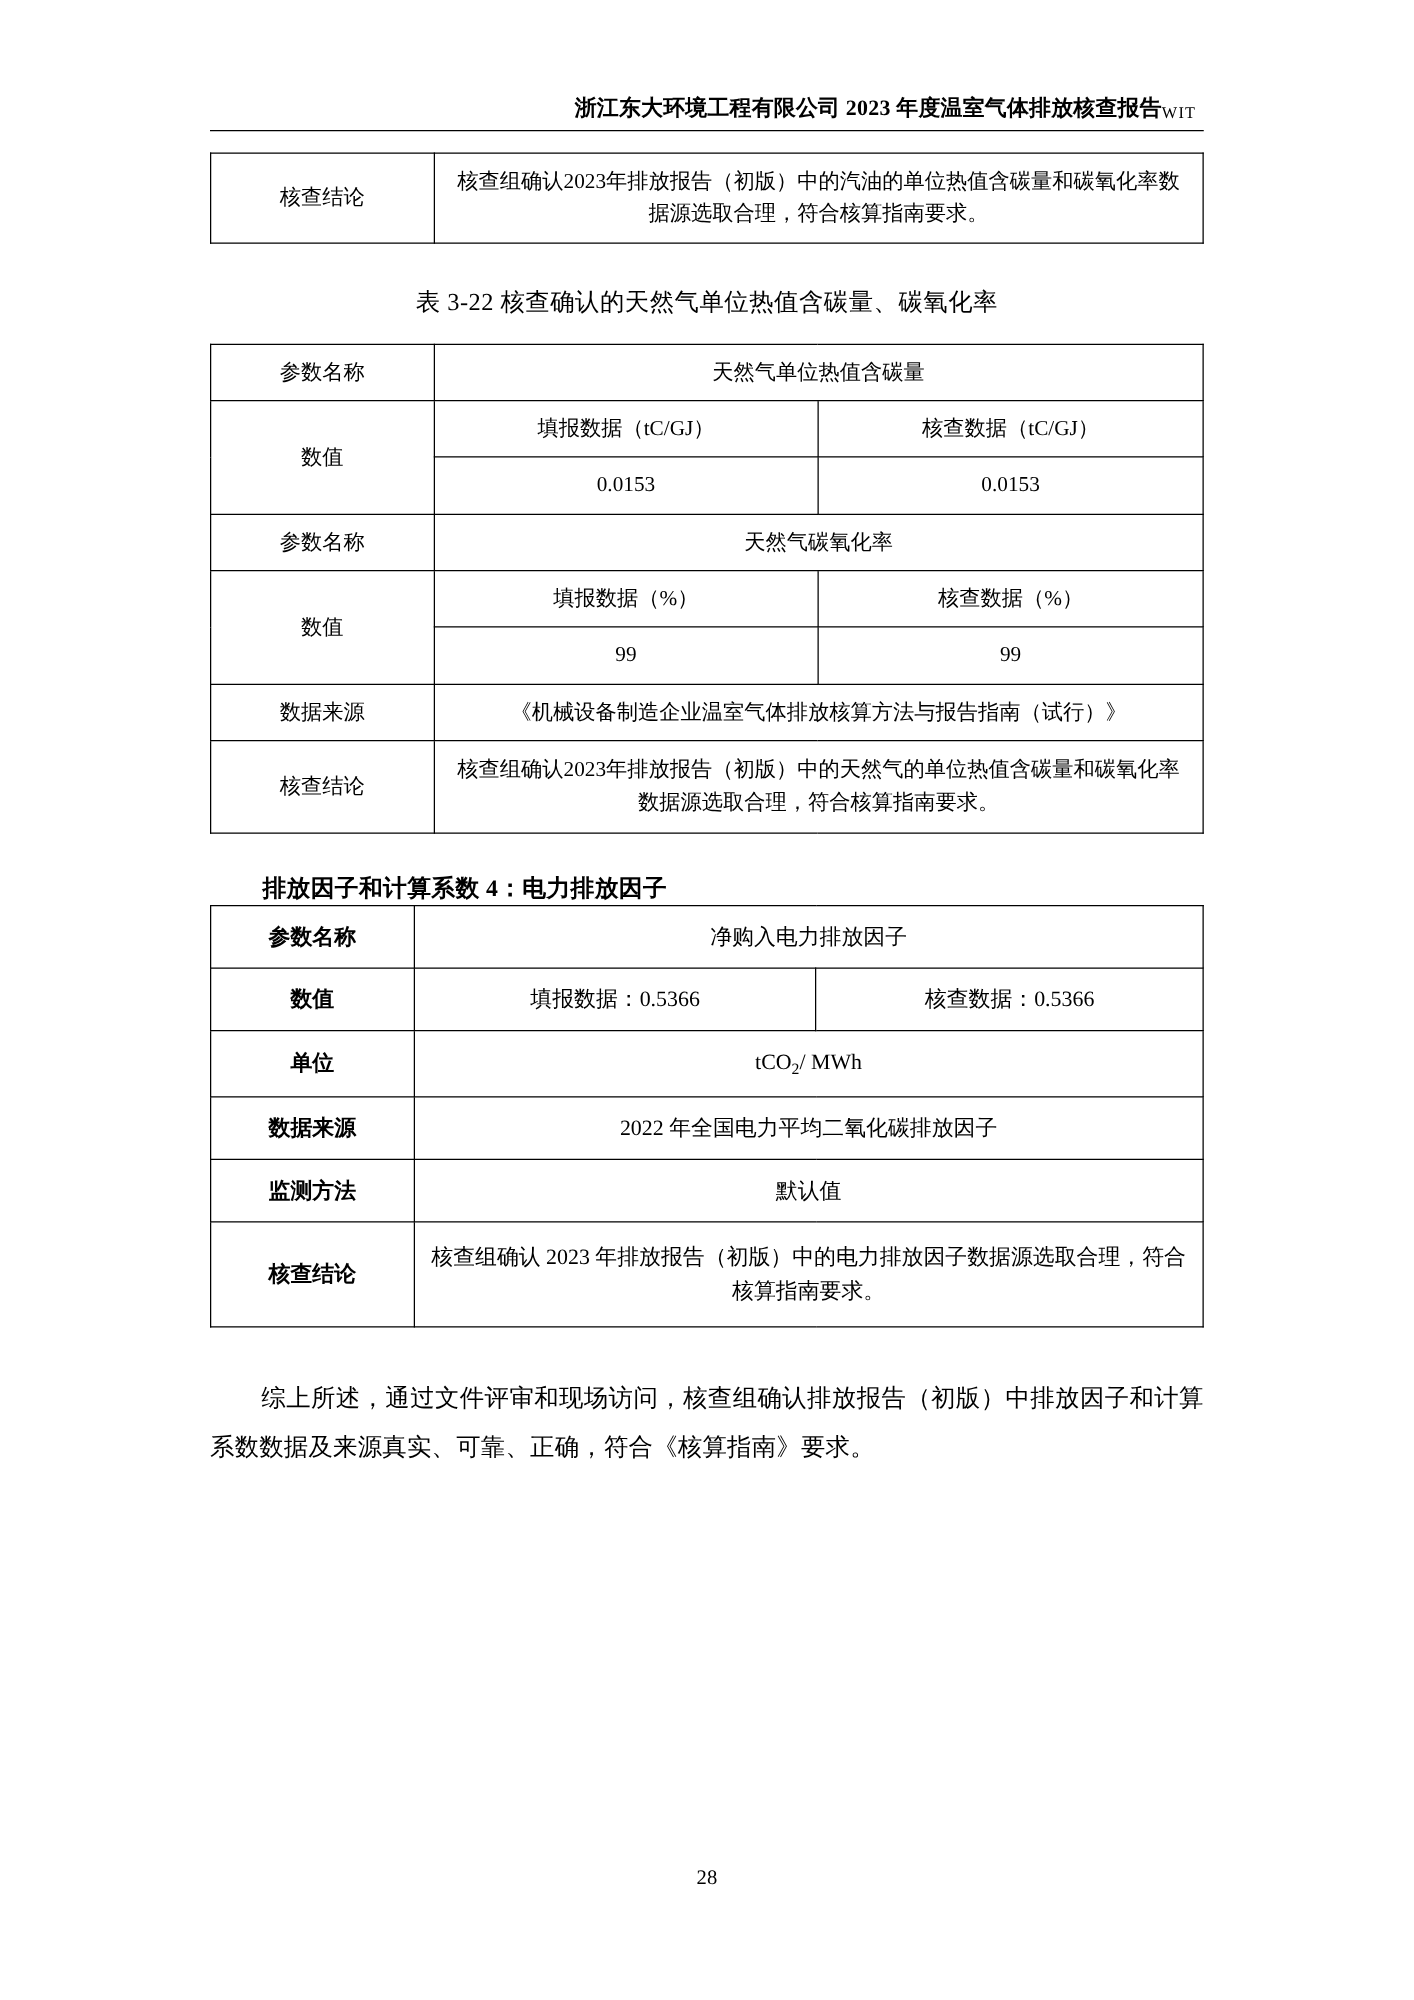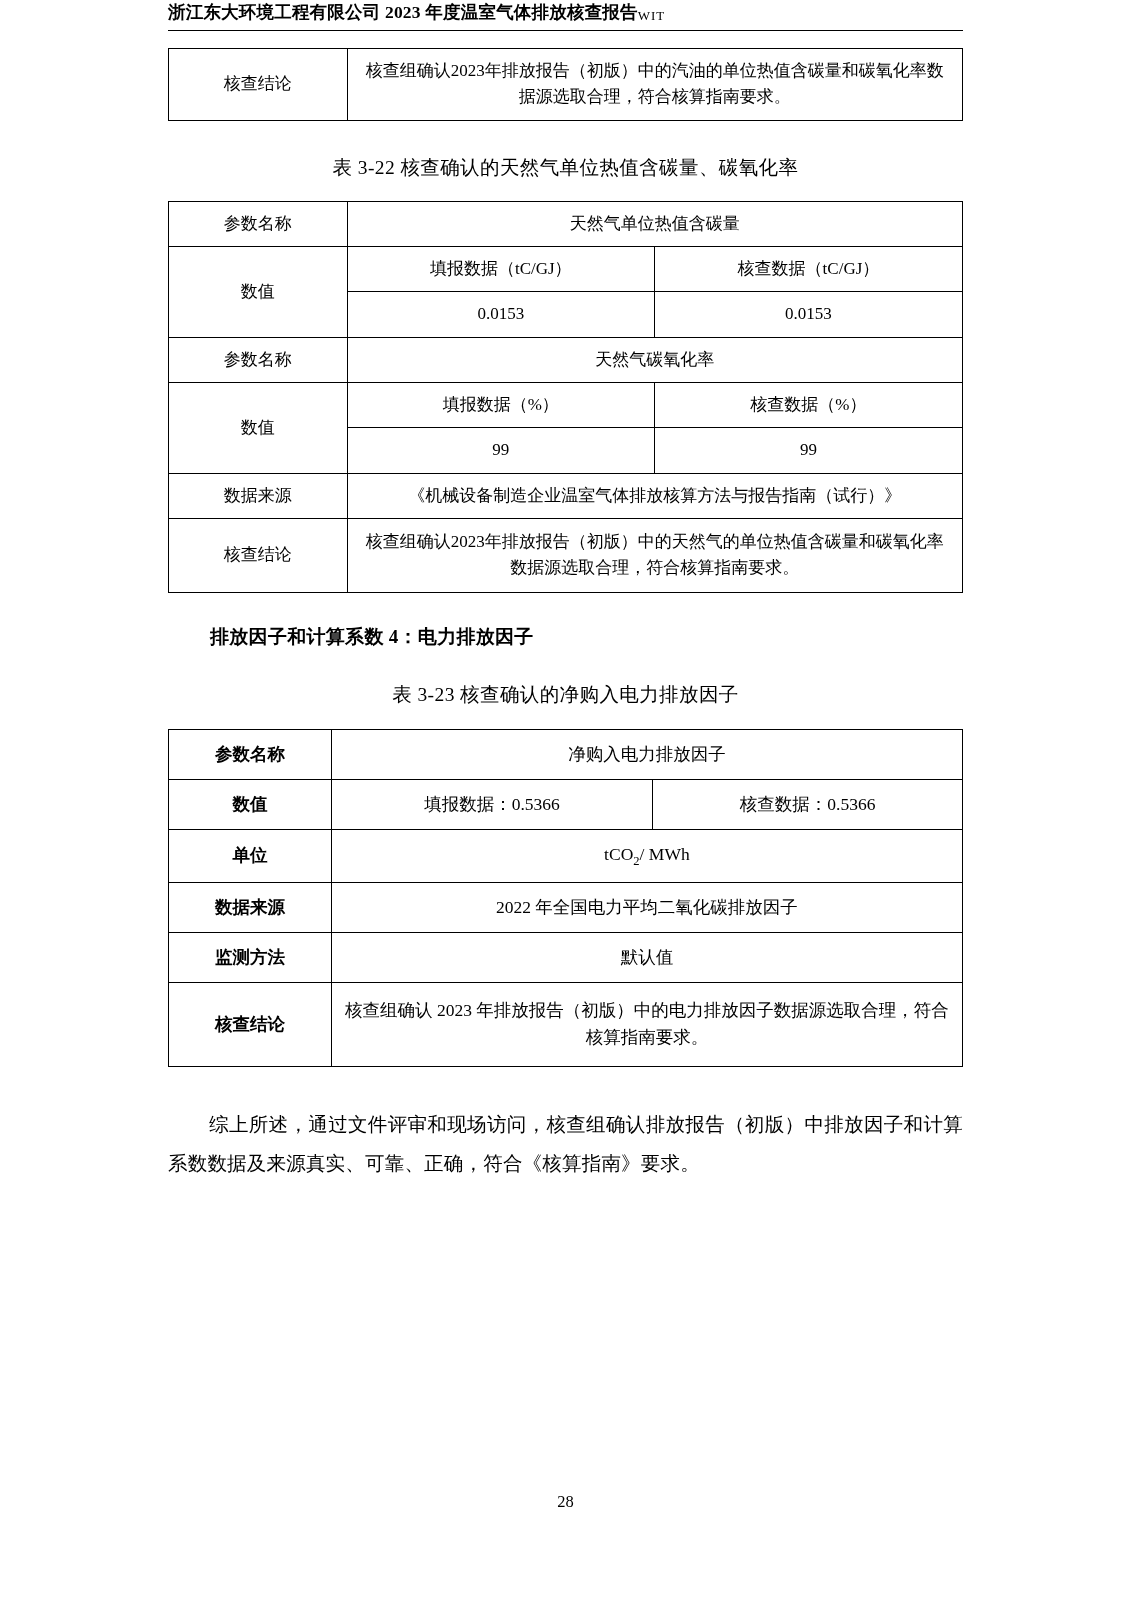--- a/index.html
+++ b/index.html
@@ -20,21 +20,22 @@
     width: 1131px;
     height: 1600px;
     box-sizing: border-box;
     padding: 0 168px;
   }
 
   
   .header {
     display: flex;
     align-items: flex-end;
-    justify-content: flex-start;
+    justify-content: flex-end;
+    padding-top: 74px;
     padding-bottom: 6px;
     border-bottom: 1.5px solid #000;
   }
   .header-left {
     font-size: 17.5px;
     font-weight: bold;
     letter-spacing: 0.2px;
   }
   .header-right {
     font-size: 13px;
@@ -184,21 +185,20 @@
       </tr>
       <tr class="row-tall">
         <td class="c">核查结论</td>
         <td class="l" colspan="2">核查组确认2023年排放报告（初版）中的天然气的单位热值含碳量和碳氧化率数据源选取合理，符合核算指南要求。</td>
       </tr>
     </tbody>
   </table>
 
   <div class="sec-head">排放因子和计算系数 4：电力排放因子</div>
 
-  <div class="tab-cap tight">表 3-23 核查确认的净购入电力排放因子</div>
 
   <table class="t23">
     <colgroup>
         <col style="width:20.5%">
         <col style="width:40.5%">
         <col style="width:39%">
       </colgroup>
     <tbody>
       <tr>
         <td class="lbl">参数名称</td>

